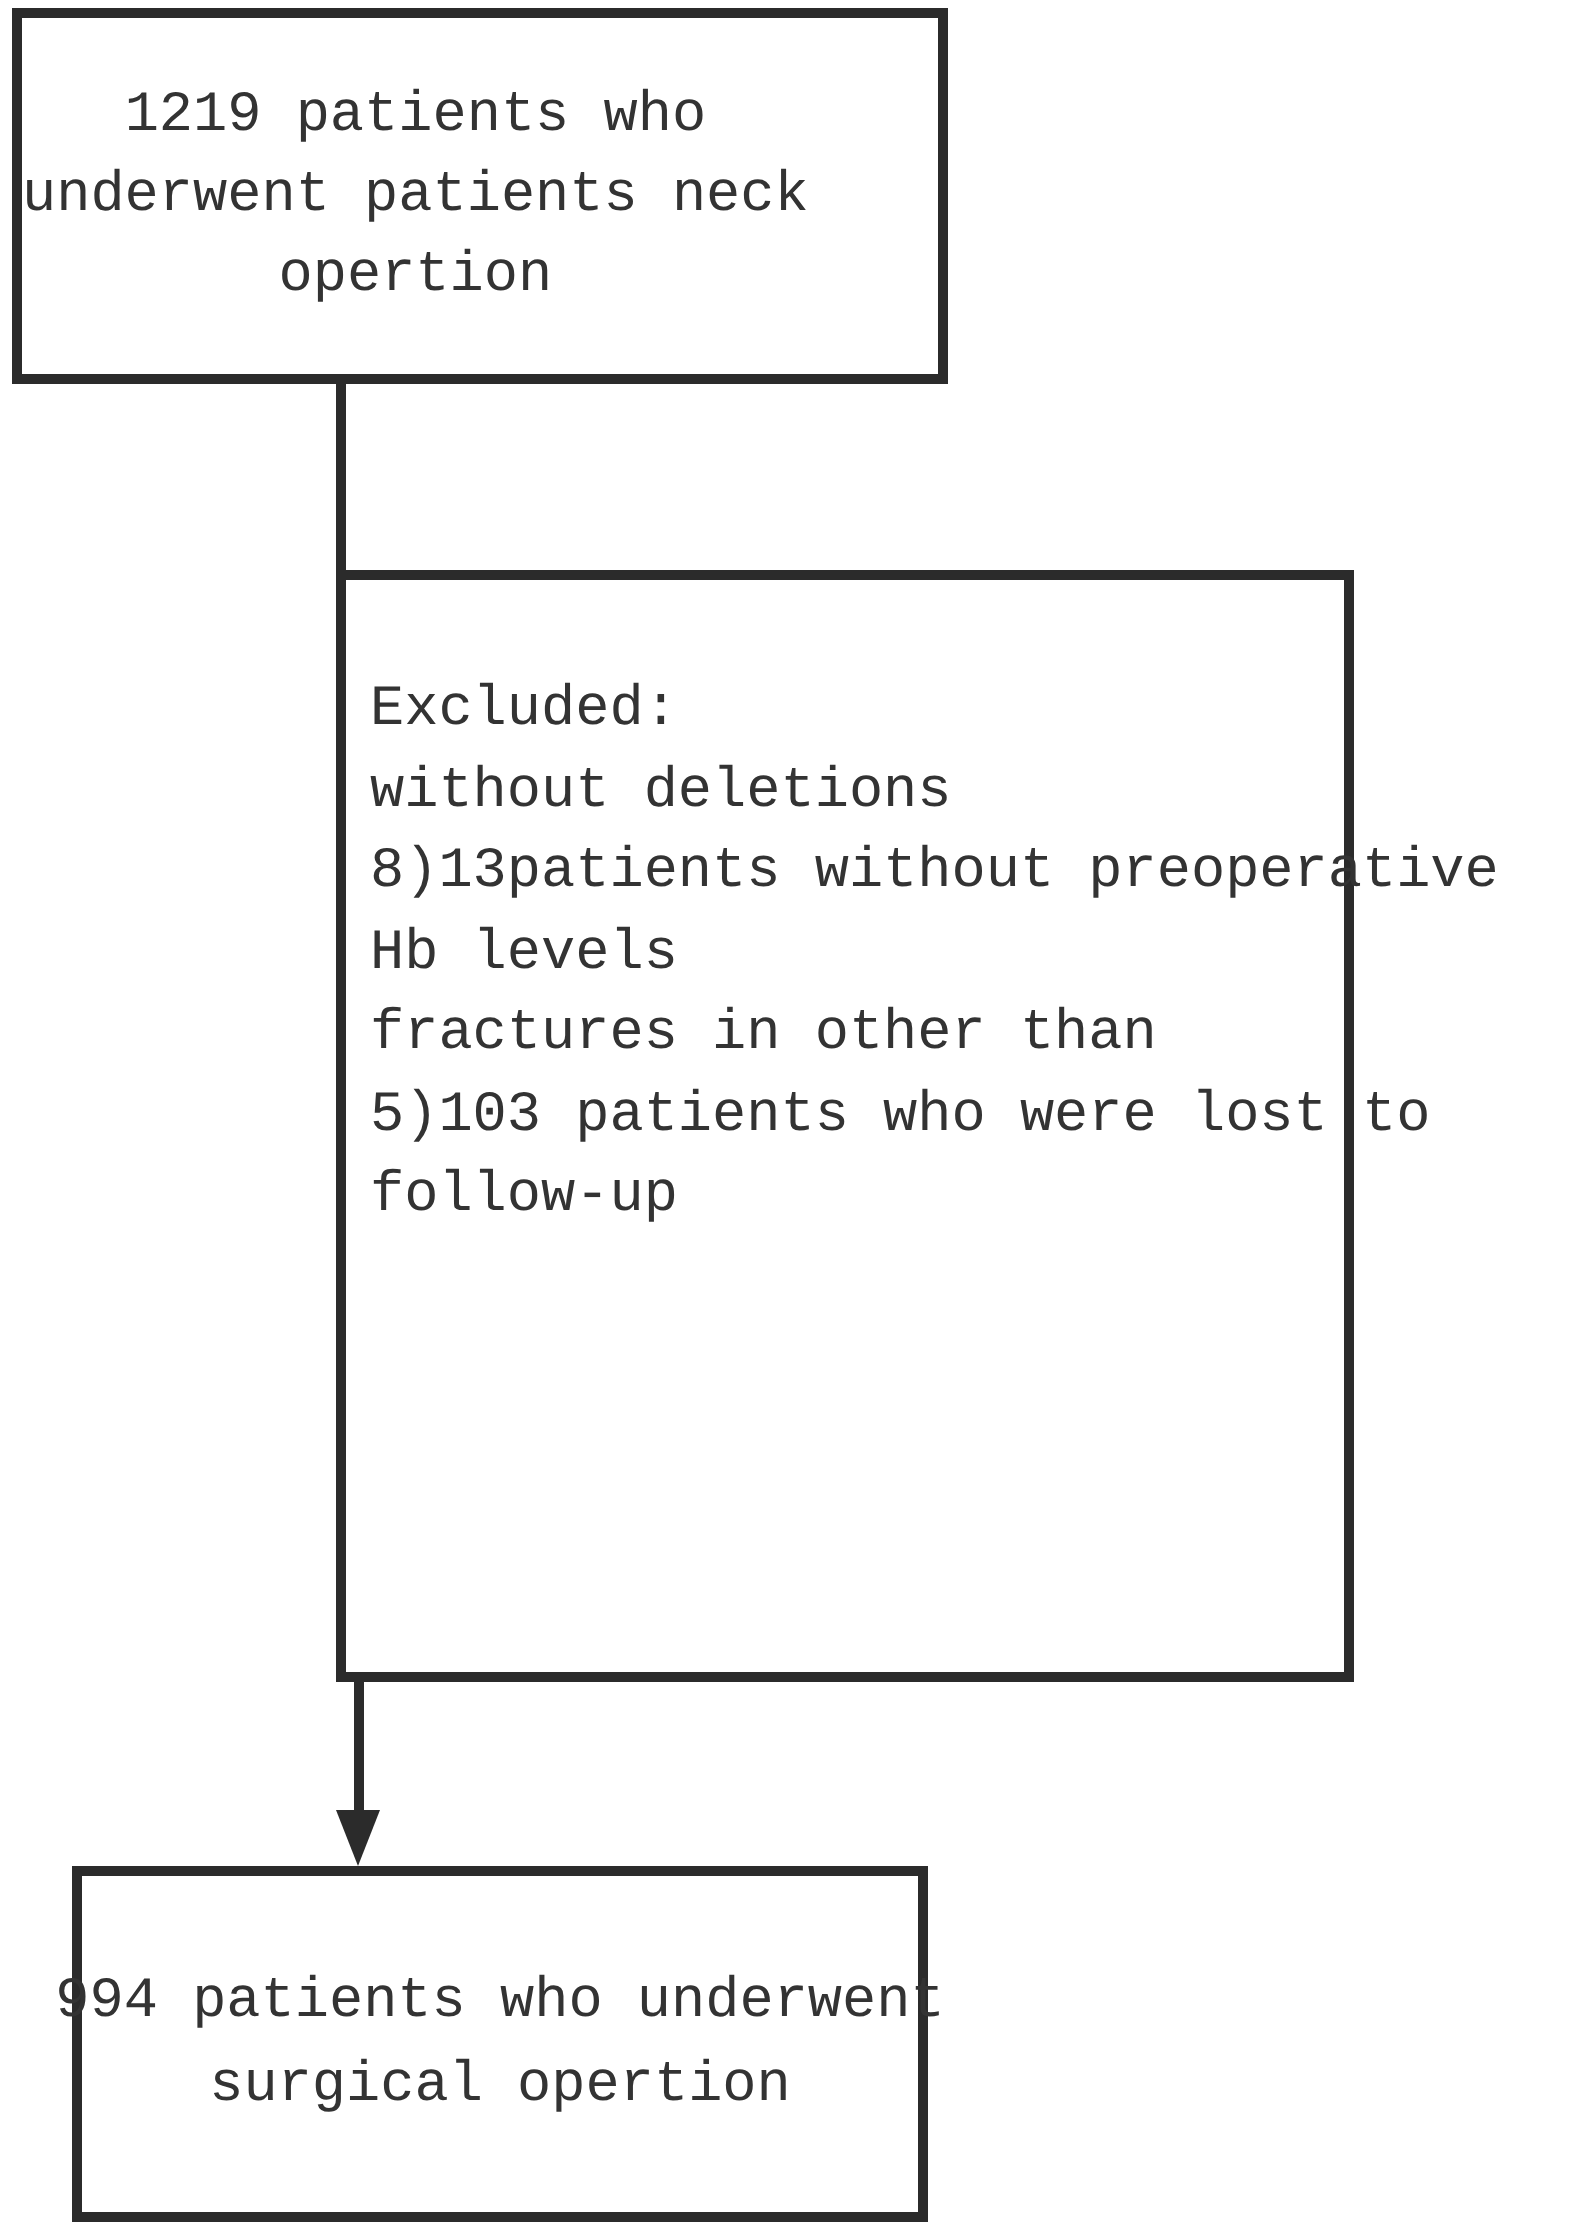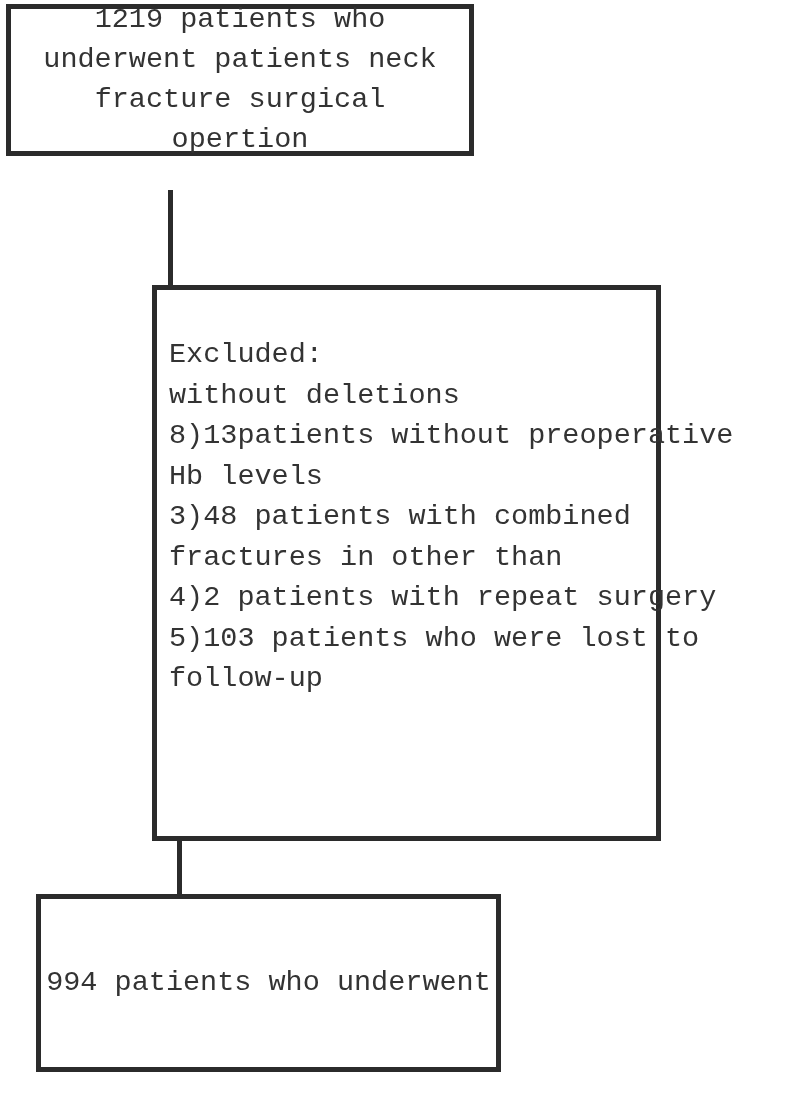--- a/index.html
+++ b/index.html
@@ -18,31 +18,31 @@
     color: var(--text-color);
     overflow: hidden;
   }
   .box {
     position: absolute;
     border: 5px solid var(--line-color);
     background: var(--bg-color);
   }
   .box-initial {
     left: 6px; top: 4px;
-    width: 468px; height: 152px;
-    display: flex; align-items: center; justify-content: center;
+    width: 468px; height: 188px;
+    display: flex; align-items: center; justify-content: flex-start;
   }
   .box-excluded {
-    left: 152px; top: 285px;
+    left: 168px; top: 285px;
     width: 509px; height: 556px;
     padding: 45px 24px 0 12px;
   }
   .box-final {
-    left: 36px; top: 894px;
-    width: 465px; height: 178px;
+    left: 36px; top: 933px;
+    width: 428px; height: 178px;
     display: flex; align-items: center; justify-content: center;
   }
   .text-block { font-size: 28.5px; }
   .text-center { text-align: center; line-height: 40px; }
   .text-left { text-align: left; line-height: 40.5px; }
   .box-final .text-center { line-height: 42px; }
   .line { white-space: pre; }
   .connector-top {
     position: absolute;
     left: 168px; top: 190px;
@@ -66,43 +66,41 @@
 </style>
 </head>
 <body>
 
 <div class="canvas">
 
   <div class="box box-initial">
     <div class="text-block text-center">
         <div class="line">1219 patients who</div>
         <div class="line">underwent patients neck</div>
-        <div class="line">fracture surgical</div>
         <div class="line">opertion</div>
       </div>
   </div>
 
   <div class="connector-top"></div>
 
   <div class="box box-excluded">
     <div class="text-block text-left">
         <div class="line">Excluded:</div>
         <div class="line">without deletions</div>
         <div class="line">8)13patients without preoperative</div>
         <div class="line">Hb levels</div>
-        <div class="line">3)48 patients with combined</div>
         <div class="line">fractures in other than</div>
-        <div class="line">4)2 patients with repeat surgery</div>
         <div class="line">5)103 patients who were lost to</div>
         <div class="line">follow-up</div>
       </div>
   </div>
 
   <div class="arrow-shaft"></div>
   <div class="arrow-head"></div>
 
   <div class="box box-final">
     <div class="text-block text-center">
         <div class="line">994 patients who underwent</div>
+        <div class="line">surgical opertion</div>
       </div>
   </div>
 
 </div>
 
 </body></html>

